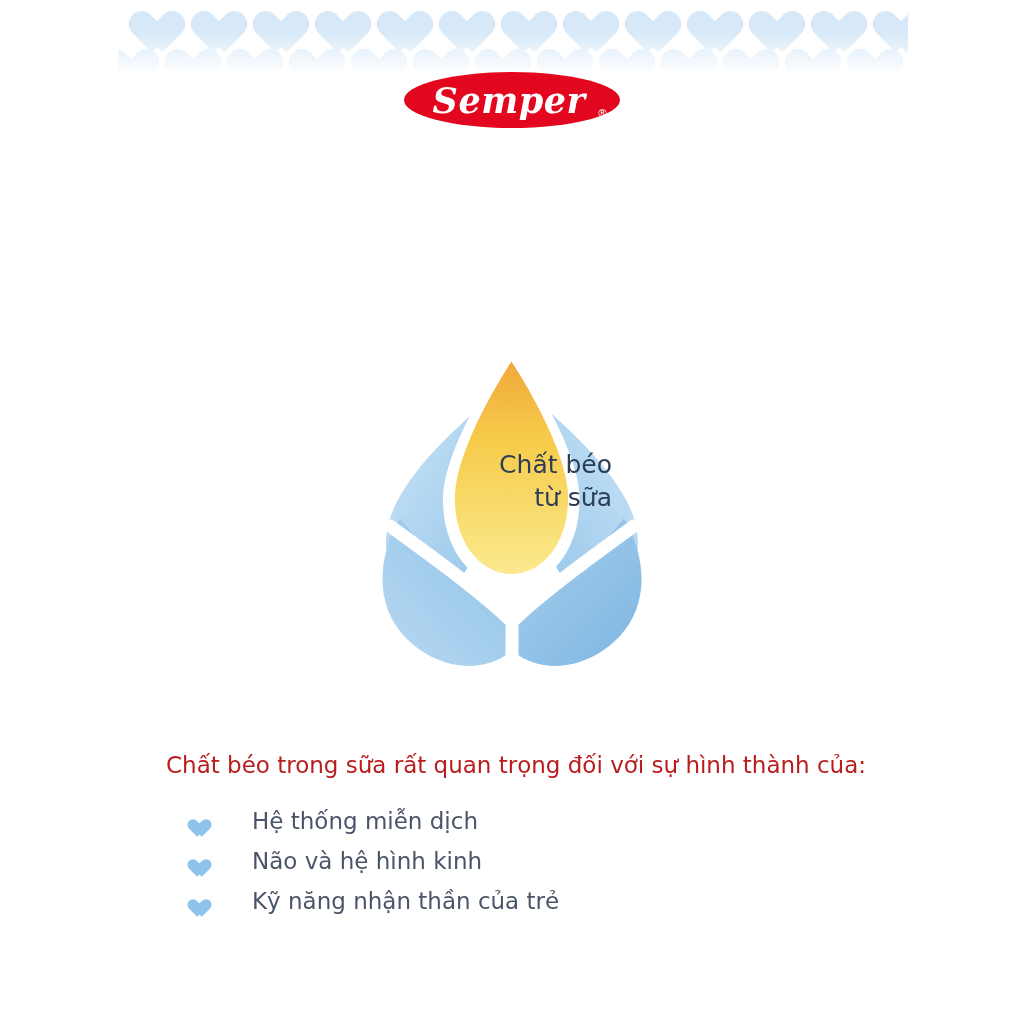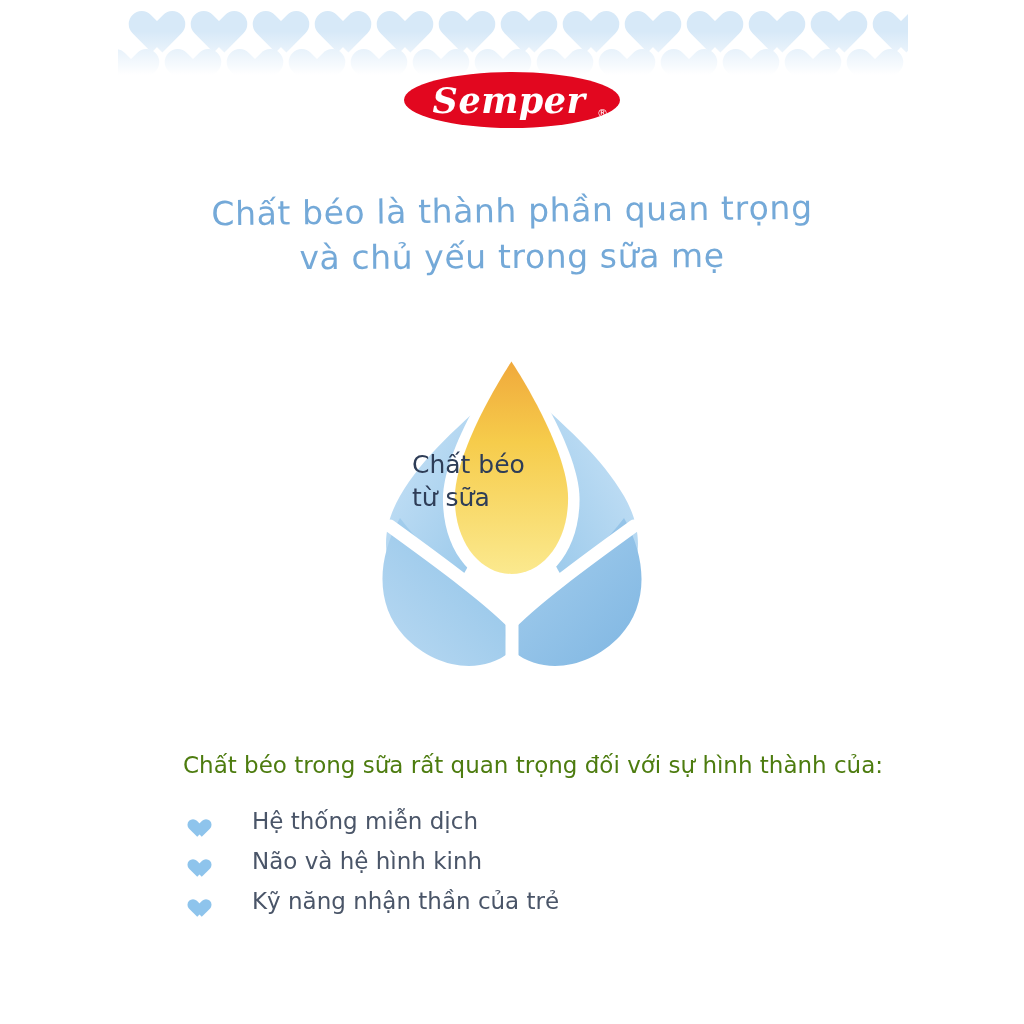--- a/index.html
+++ b/index.html
@@ -134,35 +134,35 @@
     width: 348px;
     height: 372px;
   }
   .graphic svg { display: block; }
 
   .droplet-label {
     position: absolute;
     top: 118px;
     left: 74px;
     width: 200px;
-    text-align: left;
+    text-align: right;
     color: #2e3d57;
     font-size: 25px;
     line-height: 1.32;
     font-family: "DejaVu Sans", sans-serif;
   }
   .droplet-label span { display: block; }
 
   
   .intro {
     position: absolute;
     top: 752px;
-    left: 183px;
+    left: 166px;
     width: 720px;
-    color: #4d7c0f;
+    color: #b91c1c;
     font-size: 23px;
     font-family: "DejaVu Sans", sans-serif;
   }
 
   .bullets {
     position: absolute;
     top: 802px;
     left: 183px;
     width: 700px;
   }
@@ -245,24 +245,20 @@
     <div class="fade"></div>
   </div>
 
   <div class="logo-wrap">
     <div class="logo">
       <div class="logo-text">Semper</div>
       <div class="logo-reg">®</div>
     </div>
   </div>
 
-  <div class="headline">
-    <span class="l1">Chất béo là thành phần quan trọng</span>
-    <span class="l2">và chủ yếu trong sữa mẹ</span>
-  </div>
 
   <div class="graphic">
     <svg width="348" height="372" viewBox="0 0 348 372" xmlns="http://www.w3.org/2000/svg">
       <defs>
         <linearGradient id="gradPetalTL" x1="0" y1="0" x2="1" y2="1">
           <stop offset="0%" stop-color="#cfe6f8"></stop>
           <stop offset="100%" stop-color="#8fc3e8"></stop>
         </linearGradient>
         <linearGradient id="gradPetalTR" x1="1" y1="0" x2="0" y2="1">
           <stop offset="0%" stop-color="#cfe6f8"></stop>

